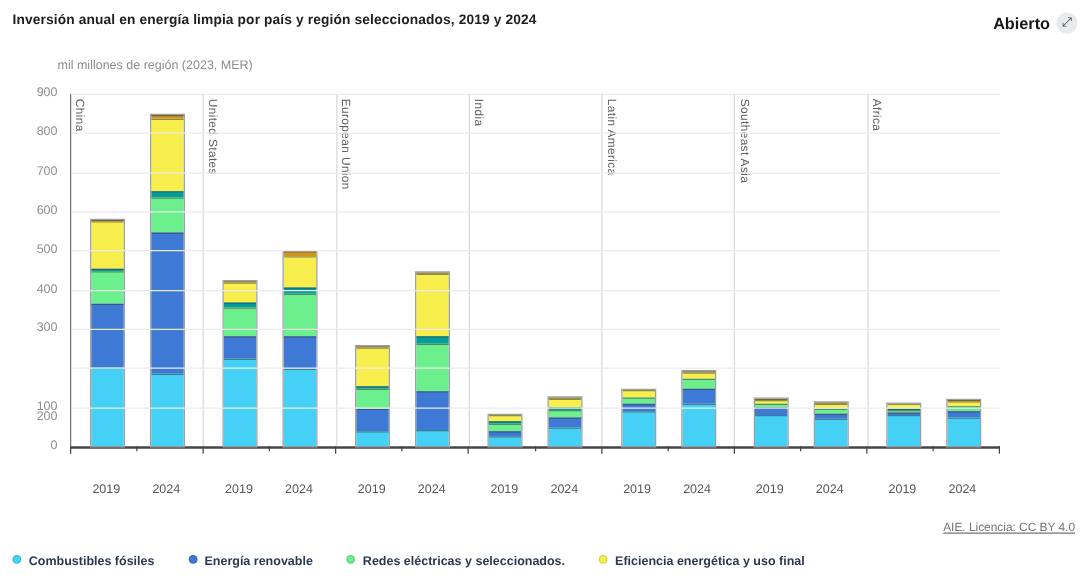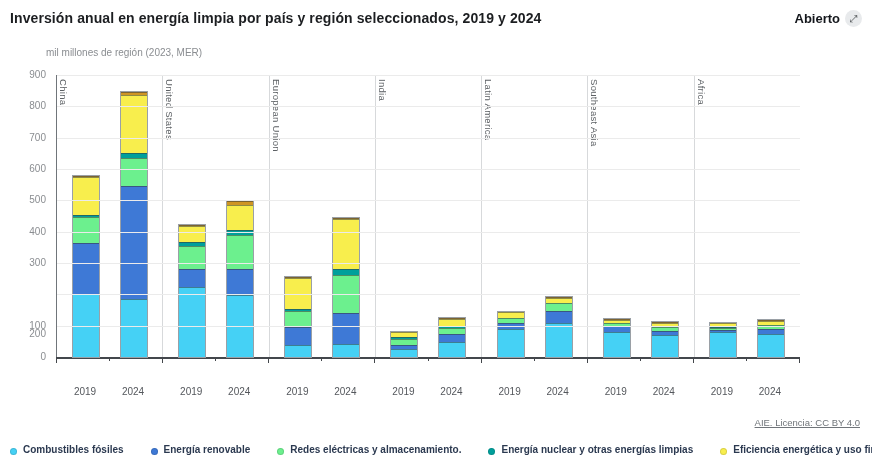--- a/index.html
+++ b/index.html
@@ -2,21 +2,21 @@
 <html><head>
 <meta charset="utf-8">
 <style>
   html,body{margin:0;padding:0;}
   body{
     width:872px;height:463px;background:#ffffff;position:relative;overflow:hidden;
     font-family:"Liberation Sans", sans-serif;
   }
   
   .hdr{position:absolute;top:10px;left:10px;right:10px;display:flex;justify-content:space-between;align-items:flex-start;}
-  .title{font-size:14px;font-weight:700;color:#1c1e21;letter-spacing:.1px;}
+  .title{font-size:11px;font-weight:700;color:#1c1e21;letter-spacing:.1px;}
   .open-btn{display:flex;align-items:center;gap:5px;cursor:pointer;background:none;border:none;padding:0;font-family:inherit;justify-content:space-between;}
   .open-lbl{font-size:13px;font-weight:700;color:#14171c;}
   .open-ic{width:17px;height:17px;border-radius:50%;background:#e8eaec;display:flex;align-items:center;justify-content:center;font-size:10px;color:#3c4043;line-height:1;}
   
   .subtitle{position:absolute;left:46px;top:47px;font-size:10px;color:#8a8d91;}
   
   .plot{position:absolute;left:56px;top:75px;width:743px;height:282px;border-left:1px solid #70757a;border-bottom:2px solid #43474c;}
   .gridline{position:absolute;left:0;width:100%;height:1px;background:#ebebeb;}
   .ytick{position:absolute;font-size:10px;color:#8a8d91;text-align:right;width:34px;}
   .groups{position:absolute;left:0;top:0;width:100%;height:100%;display:flex;}
@@ -26,21 +26,21 @@
   .bars{position:absolute;left:0;right:0;bottom:0;top:0;display:flex;justify-content:center;align-items:flex-end;gap:22px;}
   .bar{width:26px;display:flex;flex-direction:column-reverse;outline:1px solid #9aa0a6;}
   .seg{width:100%;box-sizing:border-box;border-top:1px solid rgba(55,58,62,.55);}
   .xtick{position:absolute;top:357px;width:1px;background:#43474c;}
   .years{position:absolute;left:56px;top:362px;width:743px;display:flex;margin-top:24px;}
   .ygroup{flex:1 1 0;display:flex;justify-content:center;gap:14px;}
   .year{width:34px;text-align:center;font-size:10px;color:#54575c;}
   
   .src{position:absolute;right:12px;top:417px;font-size:9.5px;color:#70757a;text-decoration:underline;cursor:pointer;}
   .legend{position:absolute;left:10px;right:4px;bottom:8px;display:flex;gap:27px;align-items:center;flex-wrap:nowrap;}
-  .leg-item{display:flex;align-items:flex-end;gap:6px;cursor:pointer;white-space:nowrap;}
+  .leg-item{display:flex;align-items:flex-start;gap:6px;cursor:pointer;white-space:nowrap;}
   .leg-dot{width:7px;height:7px;border-radius:50%;flex:0 0 auto;box-shadow:0 0 0 1px rgba(0,0,0,.12) inset;}
   .leg-lbl{font-size:10px;font-weight:700;color:#2b3950;}
 </style>
 </head>
 <body>
 
 <div class="hdr">
   <div class="title">Inversión anual en energía limpia por país y región seleccionados, 2019 y 2024</div>
   <button class="open-btn">
     <span class="open-lbl">Abierto</span>
@@ -268,23 +268,19 @@
     <div class="leg-item">
       <span class="leg-dot" style="background: rgb(69, 209, 245);"></span>
       <span class="leg-lbl">Combustibles fósiles</span>
     </div>
     <div class="leg-item">
       <span class="leg-dot" style="background: rgb(62, 121, 214);"></span>
       <span class="leg-lbl">Energía renovable</span>
     </div>
     <div class="leg-item">
       <span class="leg-dot" style="background: rgb(108, 240, 142);"></span>
-      <span class="leg-lbl">Redes eléctricas y almacenamiento.</span>
-    </div>
-    <div class="leg-item">
-      <span class="leg-dot" style="background: rgb(0, 159, 155);"></span>
-      <span class="leg-lbl">Energía nuclear y otras energías limpias</span>
+      <span class="leg-lbl">Redes eléctricas y seleccionados.</span>
     </div>
     <div class="leg-item">
       <span class="leg-dot" style="background: rgb(248, 238, 77);"></span>
       <span class="leg-lbl">Eficiencia energética y uso final</span>
     </div>
   </div>
 
 </body></html>

